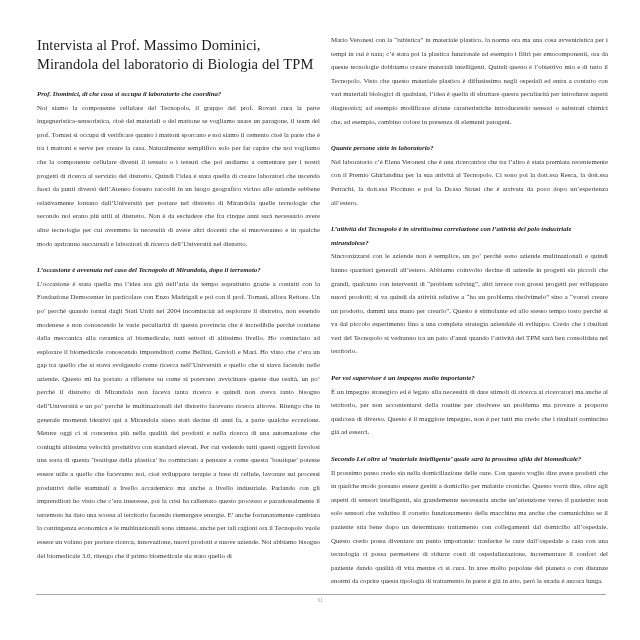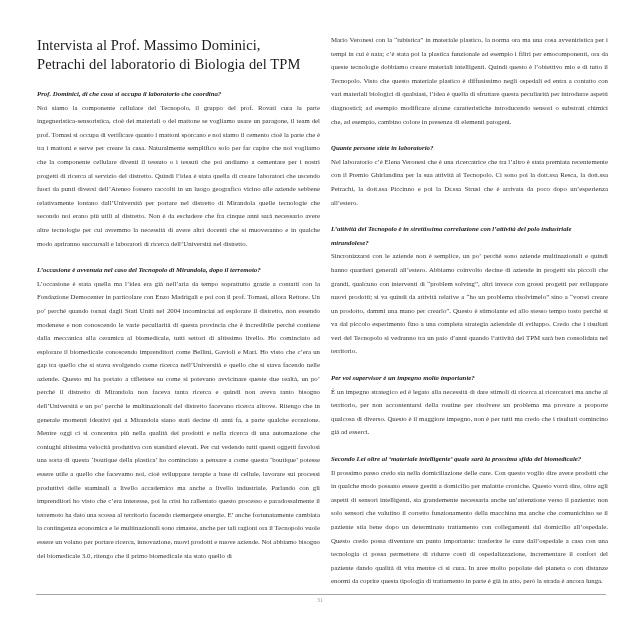--- a/index.html
+++ b/index.html
@@ -73,21 +73,21 @@
   }
 </style>
 </head>
 <body>
 
 <div class="page">
 
   <div class="col col-left">
     <h1 class="article-title">
       <span>Intervista al Prof. Massimo Dominici,</span><br>
-      <span>Petrachi del laboratorio di Biologia del TPM</span>
+      <span>Mirandola del laboratorio di Biologia del TPM</span>
     </h1>
     <div class="q">Prof. Dominici, di che cosa si occupa il laboratorio che coordina?</div>
     <div class="a">Noi siamo la componente cellulare del Tecnopolo, il gruppo del prof. Rovati cura la parte ingegneristica-sensoristica, cioè dei materiali o del mattone se vogliamo usare un paragone, il team del prof. Tomasi si occupa di verificare quanto i mattoni sporcano e noi siamo il cemento cioè la parte che è tra i mattoni e serve per creare la casa. Naturalmente semplifico solo per far capire che noi vogliamo che la componente cellulare diventi il tessuto o i tessuti che poi andiamo a cementare per i nostri progetti di ricerca al servizio del distretto. Quindi l’idea è stata quella di creare laboratori che uscendo fuori da punti diversi dell’Ateneo fossero raccolti in un luogo geografico vicino alle aziende sebbene relativamente lontano dall’Università per portare nel distretto di Mirandola quelle tecnologie che secondo noi erano più utili al distretto. Non è da escludere che fra cinque anni sarà necessario avere altre tecnologie per cui avremmo la necessità di avere altri docenti che si muoveranno e in qualche modo apriranno succursali e laboratori di ricerca dell’Università nel distretto.</div>
     <div class="q">L’occasione è avvenuta nel caso del Tecnopolo di Mirandola, dopo il terremoto?</div>
     <div class="a">L’occasione è stata quella ma l’idea era già nell’aria da tempo soprattutto grazie a contatti con la Fondazione Democenter in particolare con Enzo Madrigali e poi con il prof. Tomasi, allora Rettore. Un po’ perché quando tornai dagli Stati Uniti nel 2004 incominciai ad esplorare il distretto, non essendo modenese e non conoscendo le varie peculiarità di questa provincia che è incredibile perché contiene dalla meccanica alla ceramica al biomedicale, tutti settori di altissimo livello. Ho cominciato ad esplorare il biomedicale conoscendo imprenditori come Bellini, Gavioli e Mari. Ho visto che c’era un gap tra quello che si stava svolgendo come ricerca nell’Università e quello che si stava facendo nelle aziende. Questo mi ha portato a riflettere su come si potevano avvicinare queste due realtà, un po’ perché il distretto di Mirandola non faceva tanta ricerca e quindi non aveva tanto bisogno dell’Università e un po’ perché le multinazionali del distretto facevano ricerca altrove. Ritengo che in generale momenti ideativi qui a Mirandola siano stati decine di anni fa, a parte qualche eccezione. Mentre oggi ci si concentra più nella qualità dei prodotti e nella ricerca di una automazione che coniughi altissima velocità produttiva con standard elevati. Per cui vedendo tutti questi oggetti favolosi una sorta di questa ‘boutique della plastica’ ho cominciato a pensare a come questa ‘boutique’ potesse essere utile a quello che facevamo noi, cioè sviluppare terapie a base di cellule, lavorare sui processi produttivi delle staminali a livello accademico ma anche a livello industriale. Parlando con gli imprenditori ho visto che c’era interesse, poi la crisi ha rallentato questo processo e paradossalmente il terremoto ha dato una scossa al territorio facendo riemergere energie. E’ anche fortunatamente cambiata la contingenza economica e le multinazionali sono rimaste, anche per tali ragioni ora il Tecnopolo vuole essere un volano per portare ricerca, innovazione, nuovi prodotti e nuove aziende. Noi abbiamo bisogno del biomedicale 3.0, ritengo che il primo biomedicale sia stato quello di</div>
   </div>
 
   <div class="col col-right">
     <div class="a">Mario Veronesi con la “tubistica” in materiale plastico,  la norma ora ma una cosa avveniristica per i tempi in cui è nata; c’è stata poi la plastica funzionale ad esempio i filtri per emocomponenti, ora da queste tecnologie dobbiamo creare materiali intelligenti. Quindi questo è l’obiettivo mio e di tutto il Tecnopolo. Visto che questo materiale plastico è diffusissimo negli ospedali ed entra a contatto con vari materiali biologici di qualsiasi, l’idea è quella di sfruttare questa peculiarità per introdurre aspetti diagnostici; ad esempio modificare alcune caratteristiche introducendo sensori o substrati chimici che, ad esempio, cambino colore in presenza di elementi patogeni.</div>
     <div class="q">Quante persone siete in laboratorio?</div>

